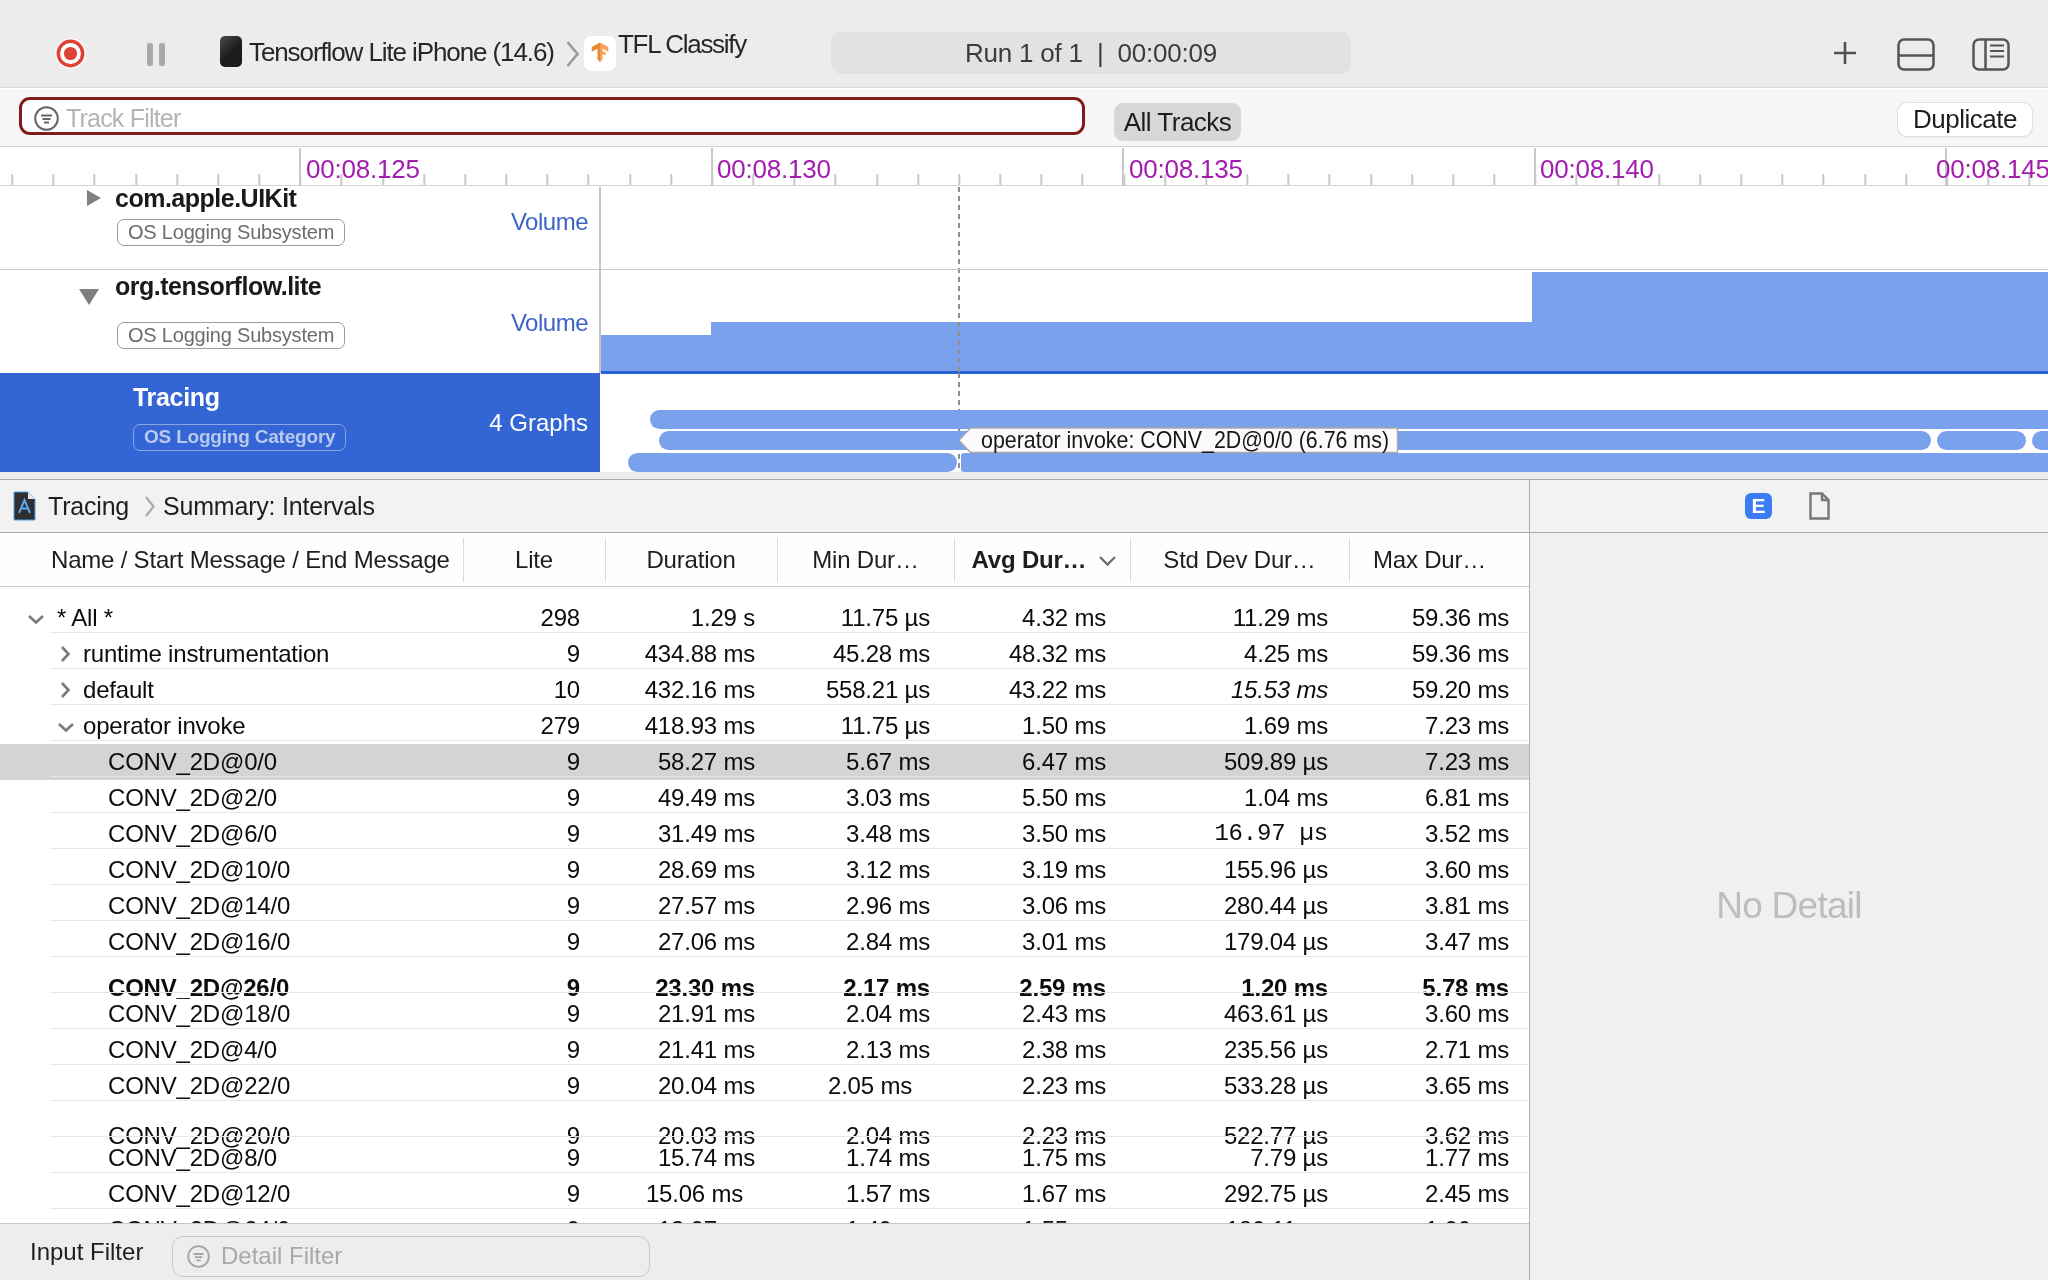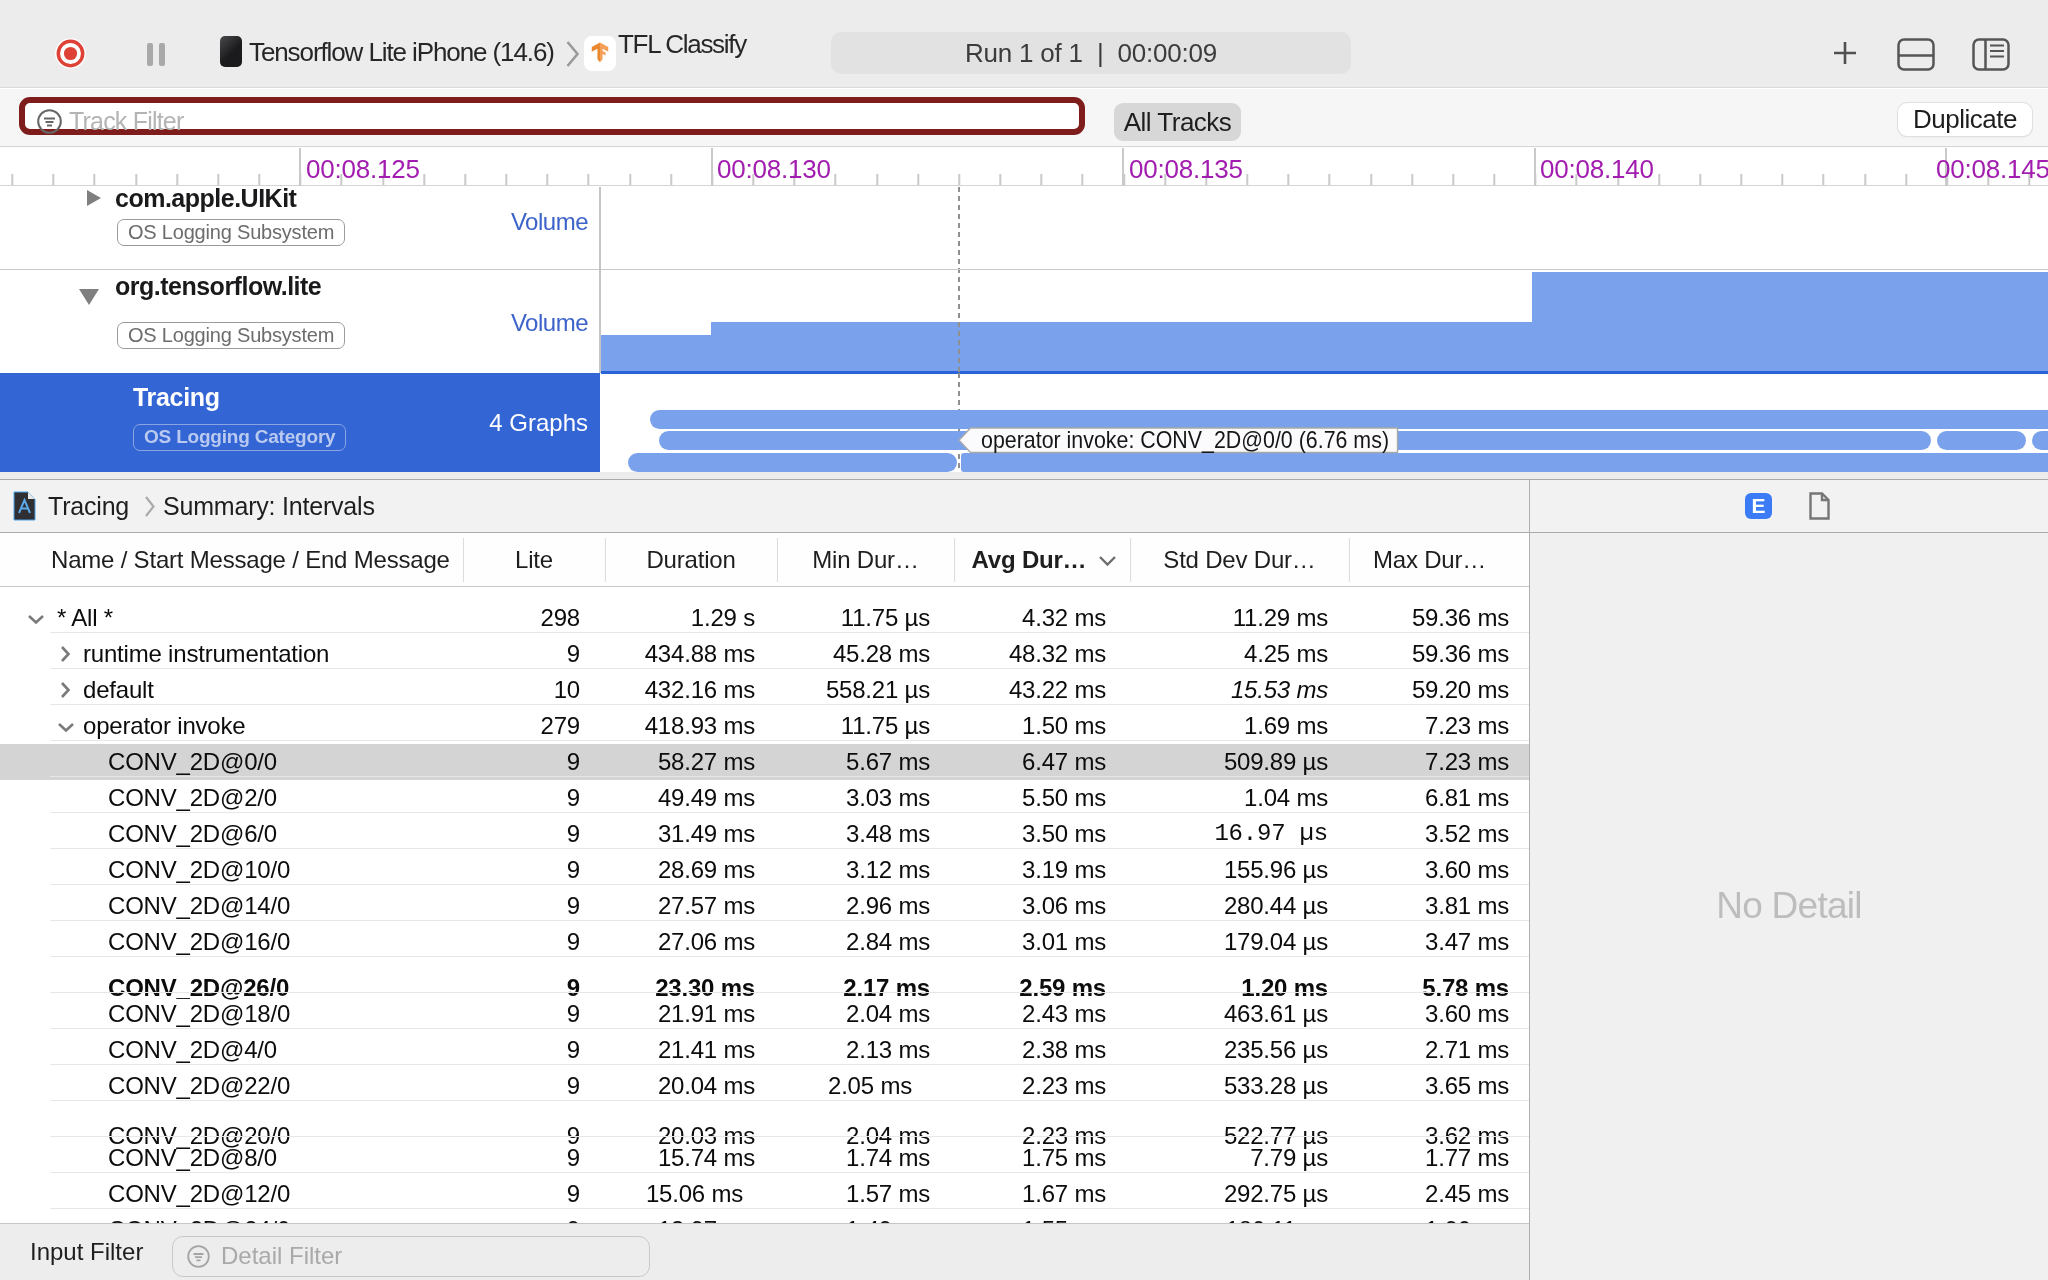--- a/index.html
+++ b/index.html
@@ -12,21 +12,21 @@
   #toolbar { left:0; top:0; width:2048px; height:88px; background:#ececec; border-bottom:1px solid #d9d9d9; }
   #ttitle { left:249px; top:0; height:84px; line-height:88px; font-size:26px; color:#262628; letter-spacing:-1.1px;margin-top:8px; }
   #tfl { left:618px; top:0; height:88px; line-height:88px; font-size:26px; color:#262628; letter-spacing:-1.3px; }
   #runpill { left:831px; top:32px; width:520px; height:42px; background:#e2e2e2; border-radius:10px;
              text-align:center; line-height:42px; font-size:26px; color:#3c3c3e; letter-spacing:-0.2px; }
   #iphone { left:220px; top:36px; width:22px; height:31px; background:linear-gradient(135deg,#4a4a4c 0%,#1b1b1d 55%); border-radius:5px; }
   #tficon { left:584px; top:36px; width:32px; height:35px; background:#fff; border-radius:8px; }
 
   
   #row2 { left:0; top:89px; width:2048px; height:58px; background:#f6f6f6; border-bottom:1px solid #d4d4d4; }
-  #trackfilter { left:19px; top:8px; width:1066px; height:38px; background:#fff; border:6px solid #7f1d1d; border-radius:11px; }
+  #trackfilter { left:19px; top:8px; width:1066px; height:38px; background:#fff; border:3px solid #7f1d1d; border-radius:11px; }
   #tfplace { left:44px; top:0; height:36px; line-height:36px; font-size:25px; color:#b4b4b4; letter-spacing:-0.8px; }
   #alltracks { left:1114px; top:14px; width:127px; height:38px; background:#d7d7d7; border-radius:9px; text-align:center; line-height:38px; font-size:26px; color:#1e1e1e; letter-spacing:-0.5px; }
   #dupbtn { left:1898px; top:14px; width:134px; height:33px; line-height:33px; background:#fff; border-radius:9px; box-shadow:0 0 0 1px #e0e0e0, 0 1px 2px rgba(0,0,0,0.12); text-align:center; font-size:26px; color:#1e1e1e; letter-spacing:-0.5px; }
 
   
   #ruler { left:0; top:148px; width:2048px; height:38px; background:#fff; border-bottom:1px solid #d4d4d4; }
   #minorticks { left:0; bottom:0; width:2048px; height:11px;
     background:repeating-linear-gradient(to right, #c9c9c9 0 2px, transparent 2px 41.17px);
     background-position-x:11.3px; }
   .majline { top:0; width:2px; height:38px; background:#c9c9c9; }

